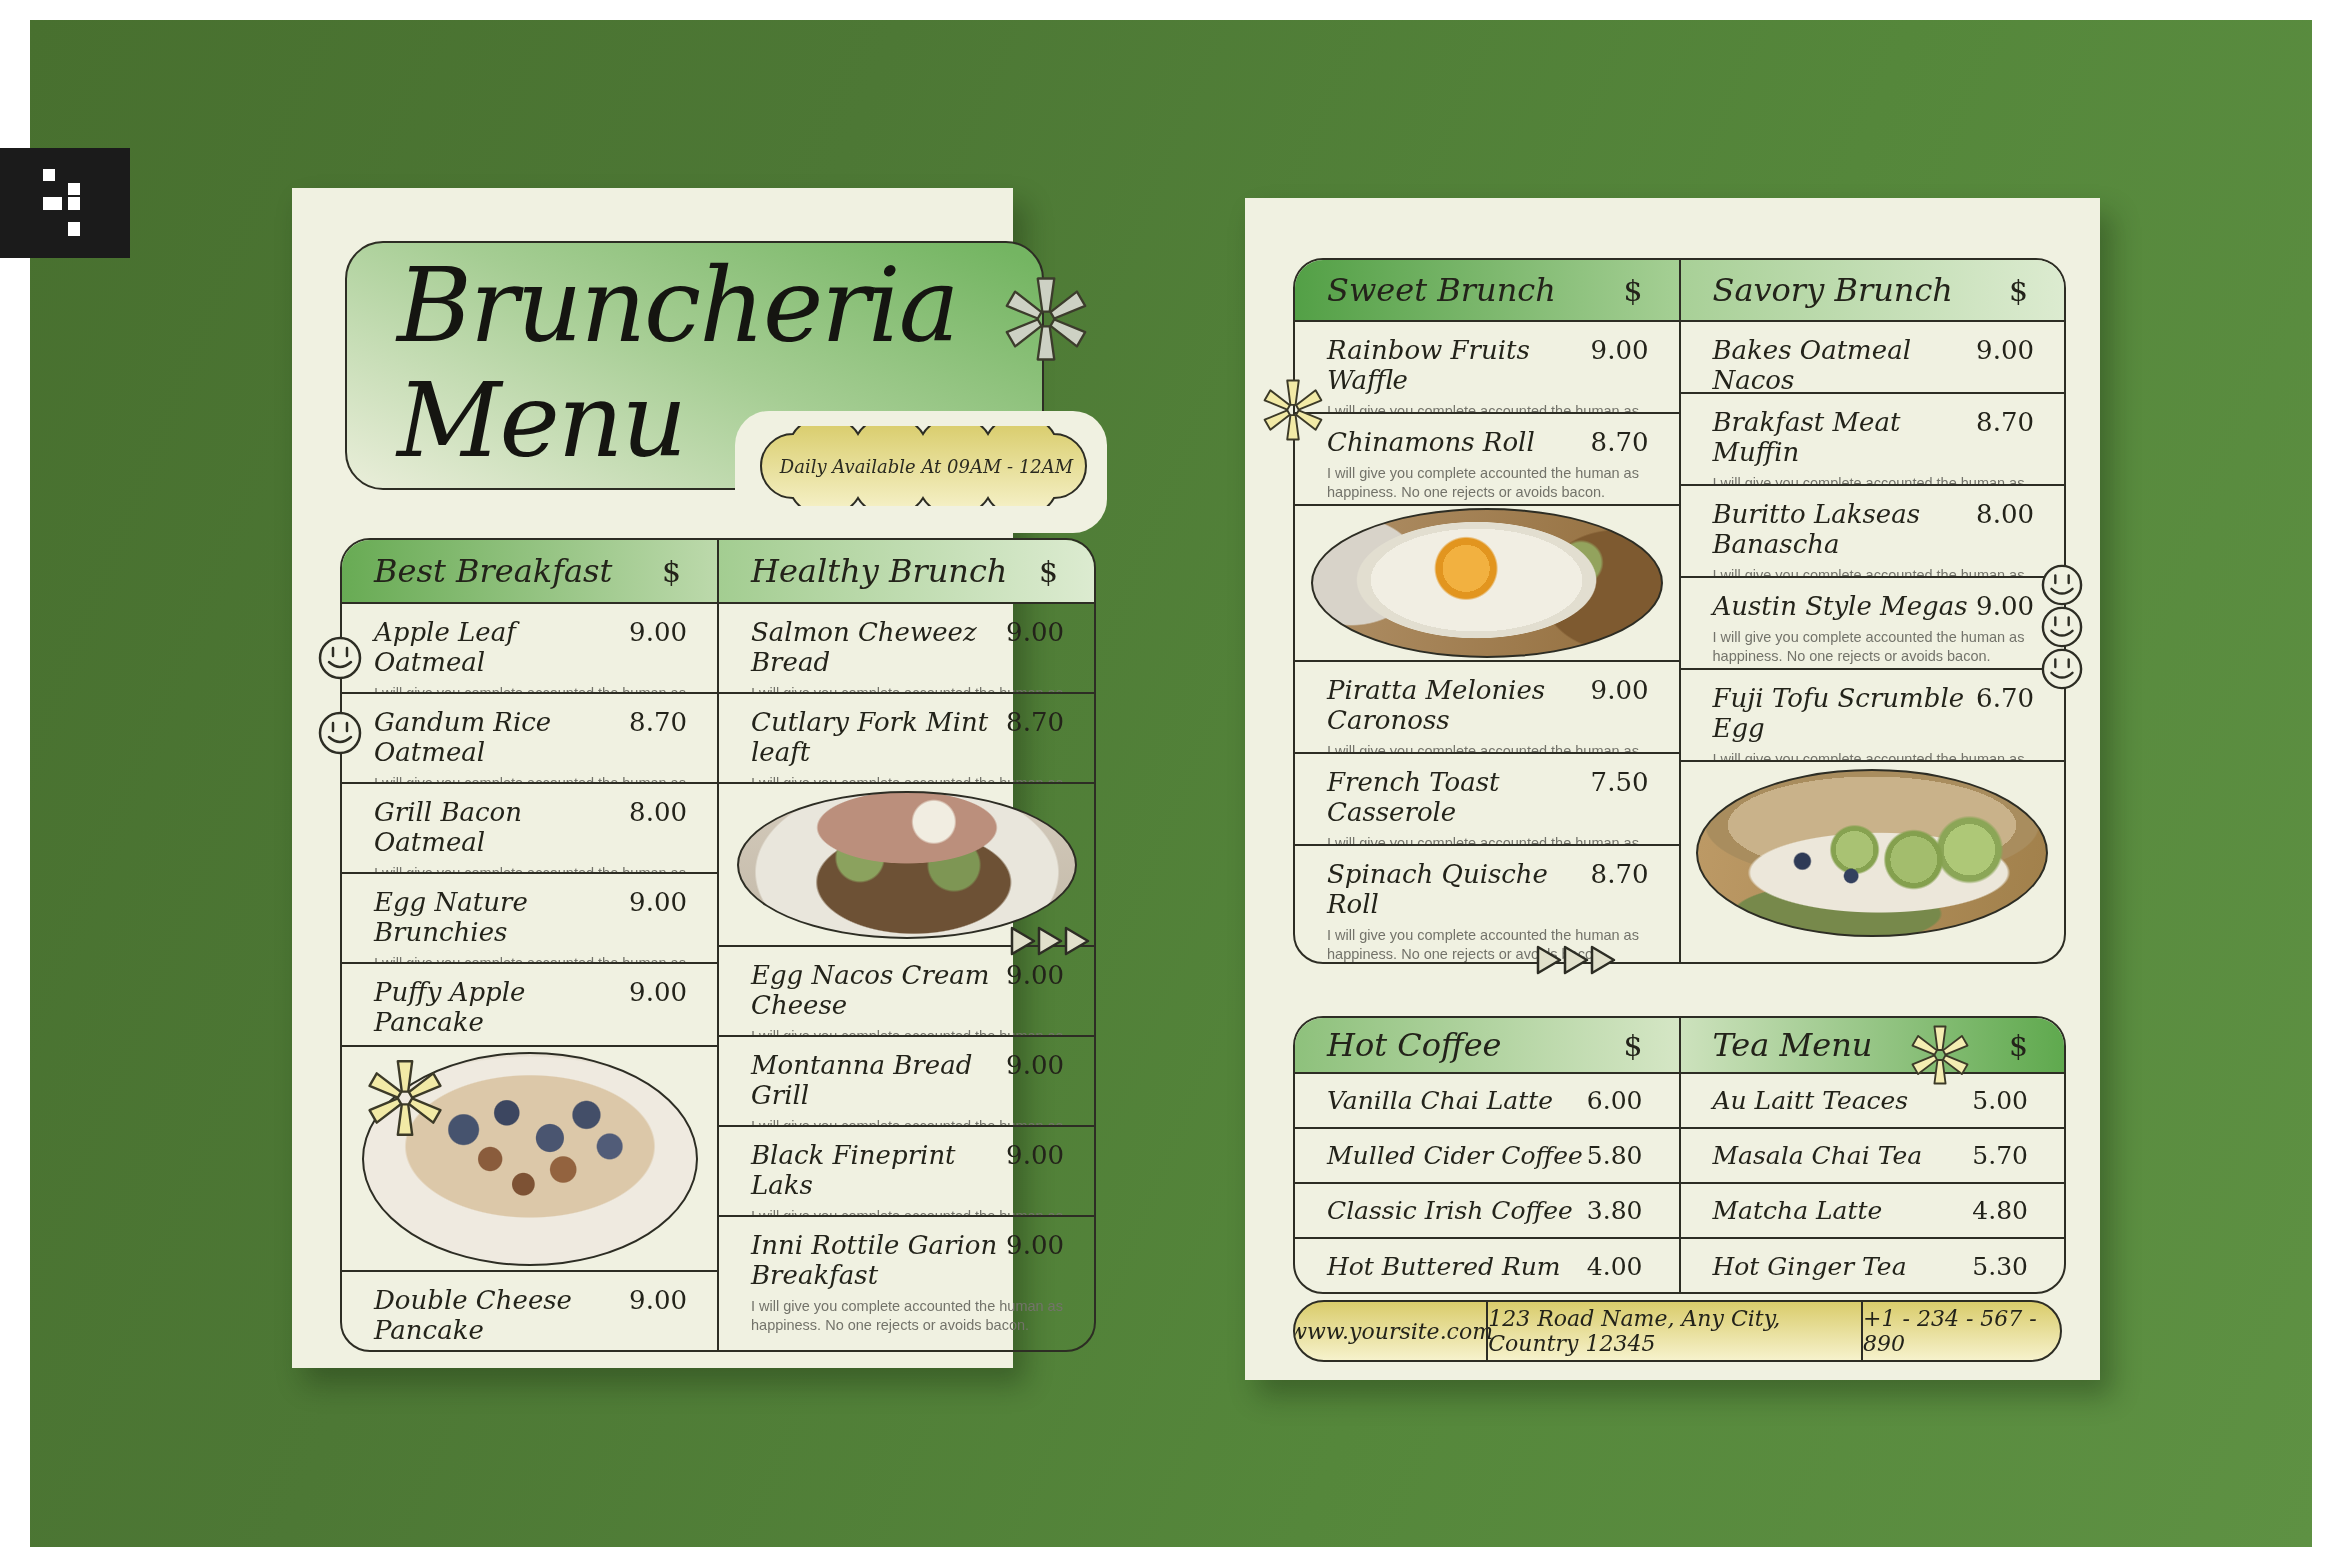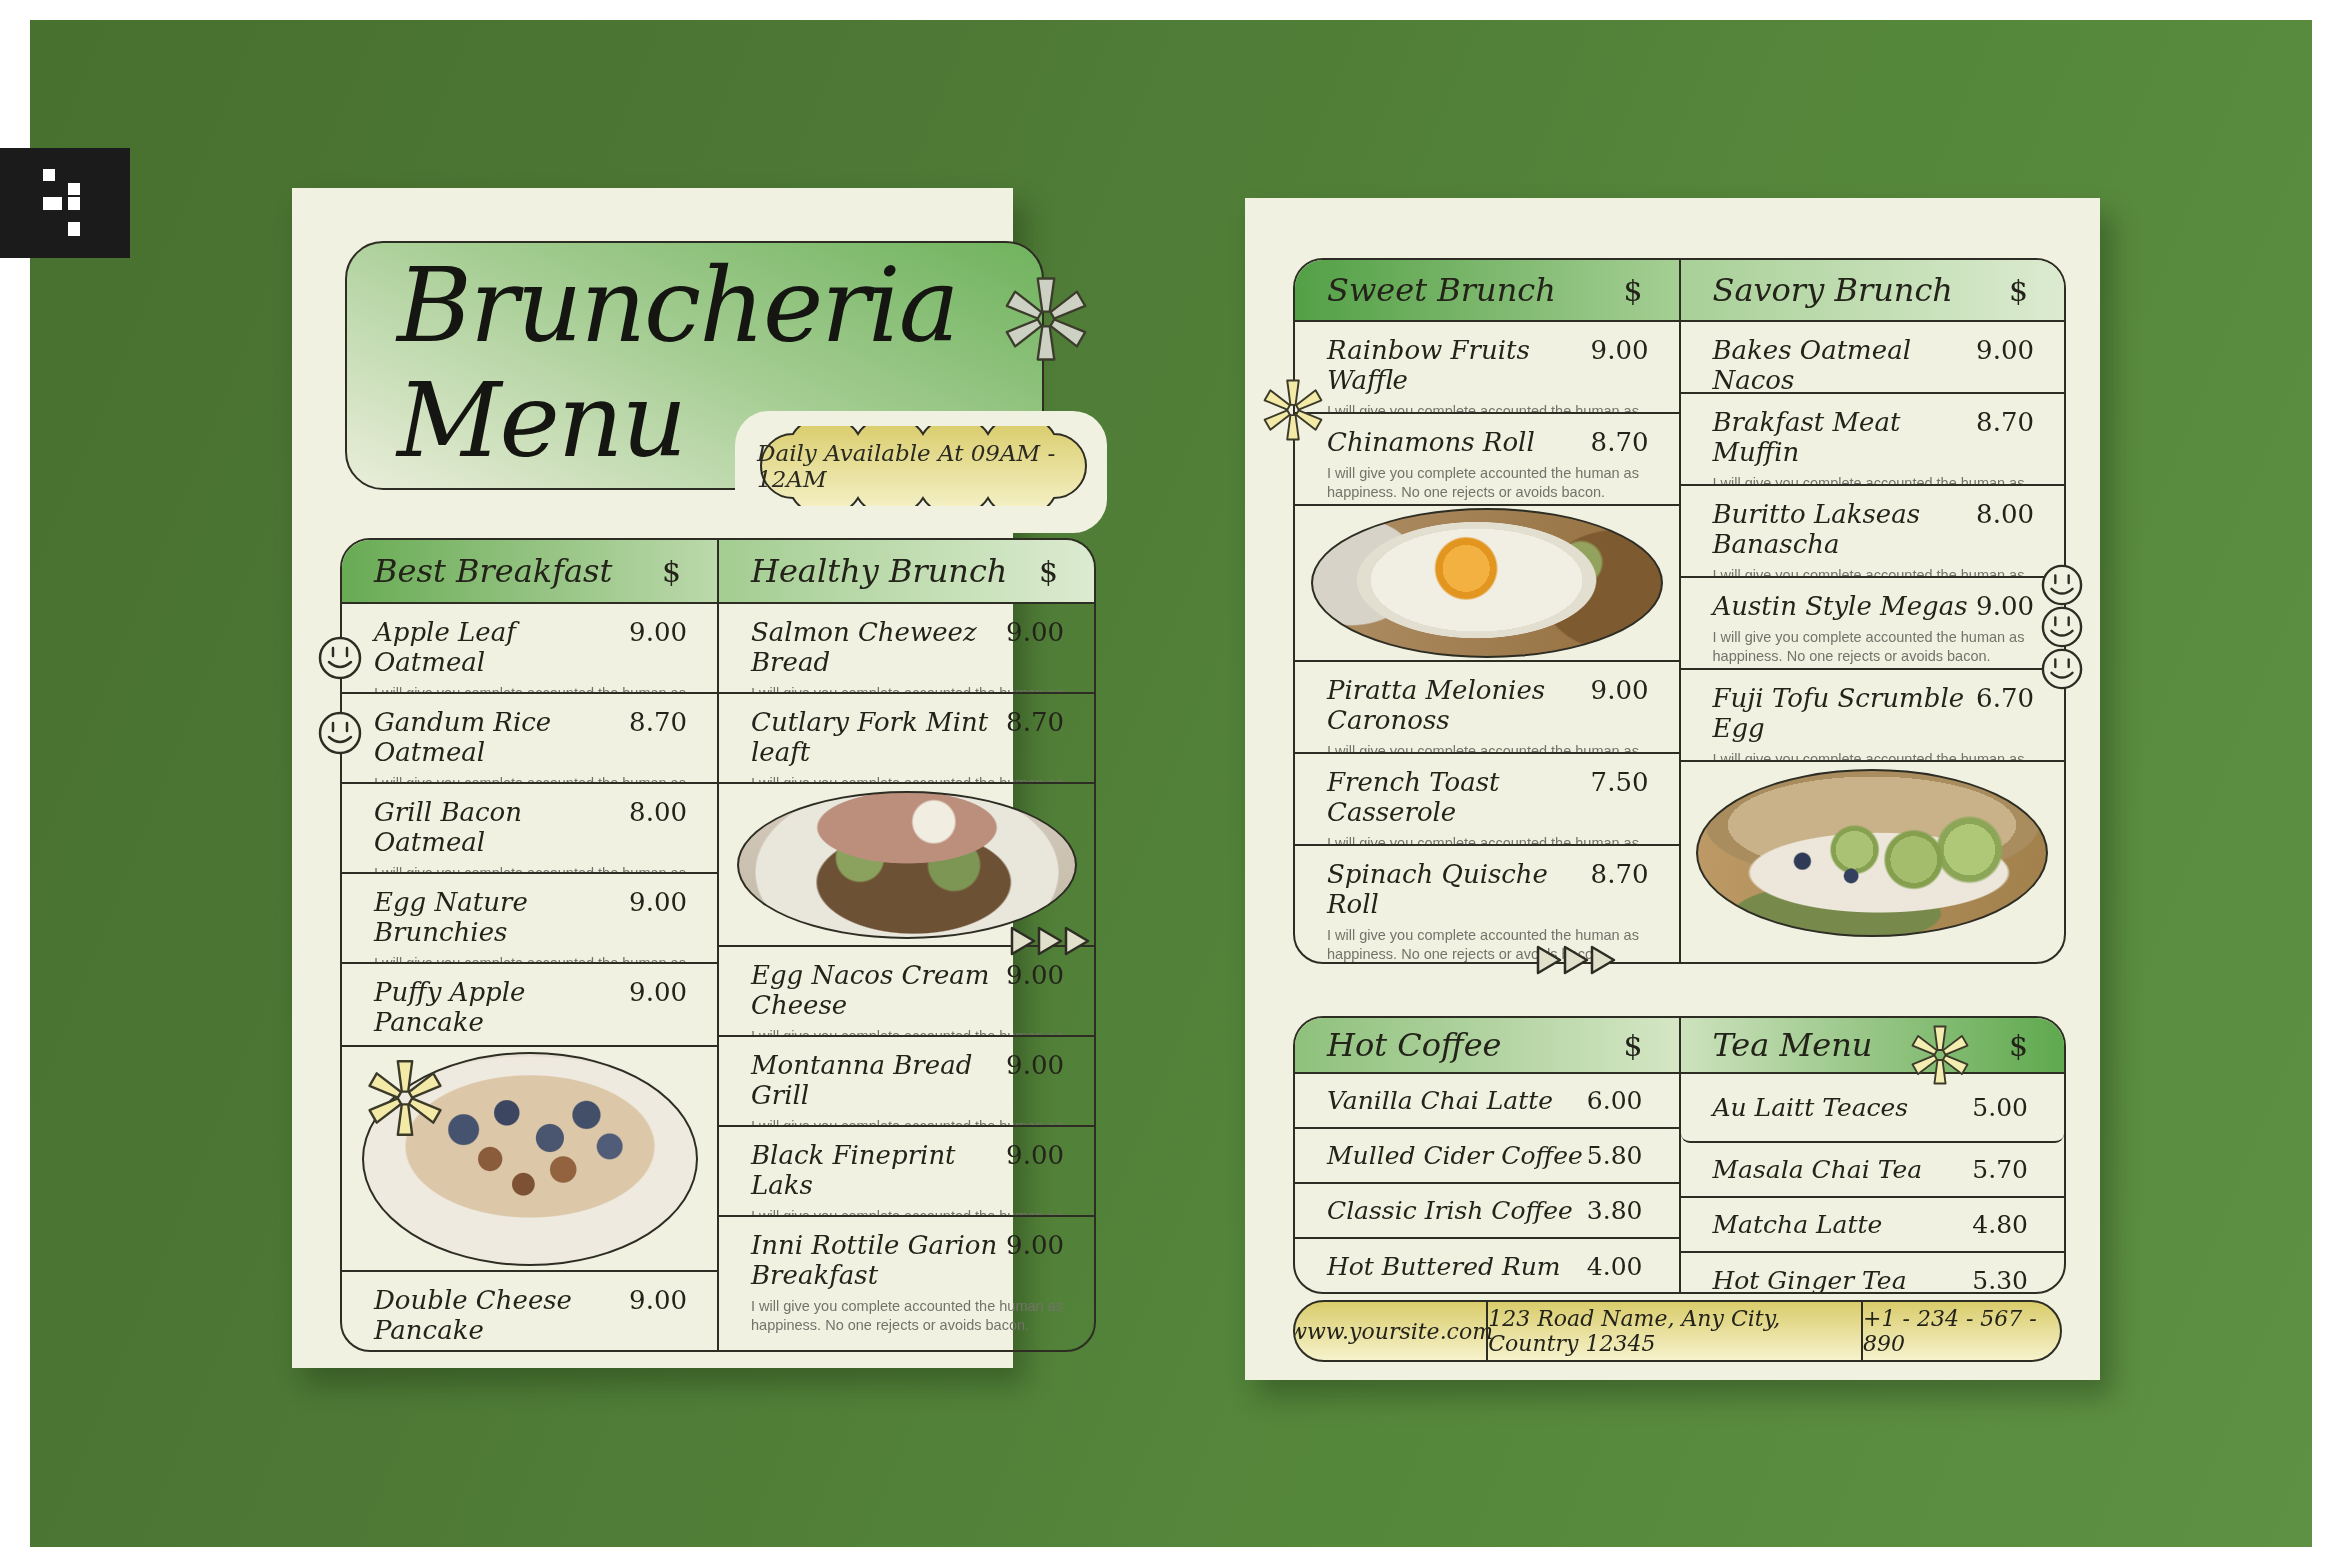--- a/index.html
+++ b/index.html
@@ -18,21 +18,21 @@
   .title-box{position:absolute;left:53px;top:53px;width:695px;height:245px;border-radius:38px;
              border:2px solid #2d2d24;
              background:linear-gradient(205deg,#74b562 4%,#a5cd93 48%,#eaeeda 100%);}
   .title-text{position:absolute;left:105px;top:60px;font-style:italic;font-size:102px;
               line-height:1.13;color:#151511;letter-spacing:-2px;white-space:nowrap;}
   .badge-notch{position:absolute;left:443px;top:223px;width:372px;height:122px;
                background:#f0f1e1;border-radius:34px;}
   .badge-cloud{position:absolute;left:465px;top:238px;width:333px;height:78px;}
   .badge-cloud svg{position:absolute;inset:0;}
   .badge-label{position:absolute;inset:0;display:flex;align-items:center;justify-content:center;
-               font-style:italic;font-size:23px;color:#2a2a20;padding-top:2px;}
+               font-style:italic;font-size:18px;color:#2a2a20;padding-top:2px;margin-left:6px;}
   
   .menu-table{position:absolute;border:2.5px solid #2d2d24;border-radius:30px;overflow:hidden;
               display:flex;}
   .mt-lp{left:48px;top:350px;width:752px;height:810px;justify-content:flex-end;}
   .mt-rp1{left:48px;top:60px;width:769px;height:702px;}
   .mt-rp2{left:48px;top:818px;width:769px;height:274px;}
   .col{flex:1 1 0;display:flex;flex-direction:column;min-width:0;}
   .col + .col{border-left:2.5px solid #2d2d24;}
   .thead{display:flex;align-items:center;justify-content:space-between;
          padding:0 36px 0 32px;border-bottom:2.5px solid #2d2d24;flex:0 0 auto;}
@@ -418,21 +418,21 @@
               <span class="iprice">4.00</span>
             </div>
           </div>
       </div>
       <div class="col">
         <div class="thead grad-tea">
           <span class="hname">Tea Menu</span>
           <span class="hcur">$</span>
         </div>
         <div class="rows">
-            <div class="row row-drink" style="height: 69px; border-radius: 9px;">
+            <div class="row row-drink" style="height: 55px;">
               <span class="iname">Au Laitt Teaces</span>
               <span class="iprice">5.00</span>
             </div>
             <div class="row row-drink" style="height: 55px;">
               <span class="iname">Masala Chai Tea</span>
               <span class="iprice">5.70</span>
             </div>
             <div class="row row-drink" style="height: 55px;">
               <span class="iname">Matcha Latte</span>
               <span class="iprice">4.80</span>

